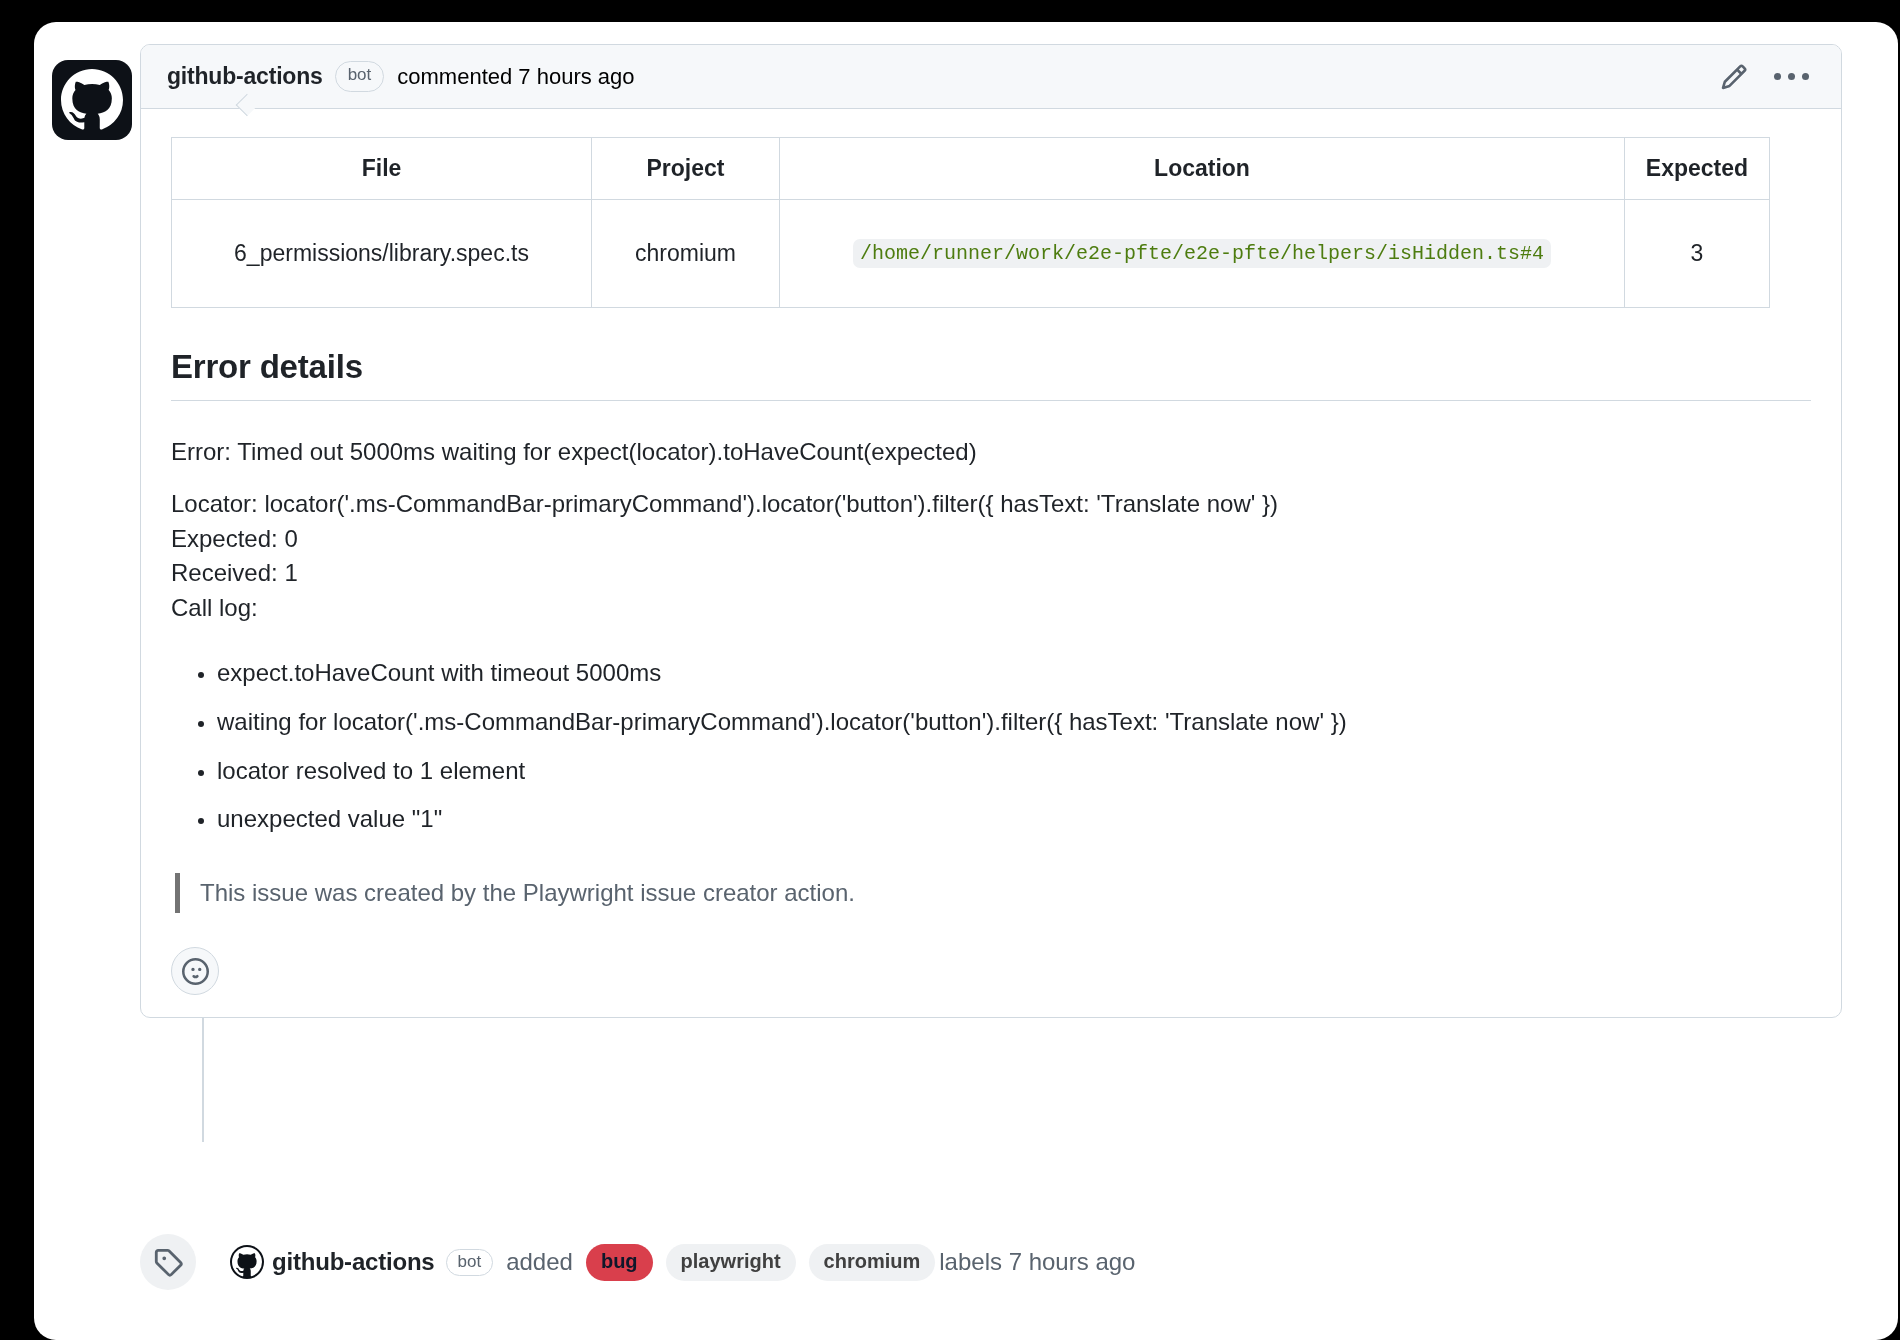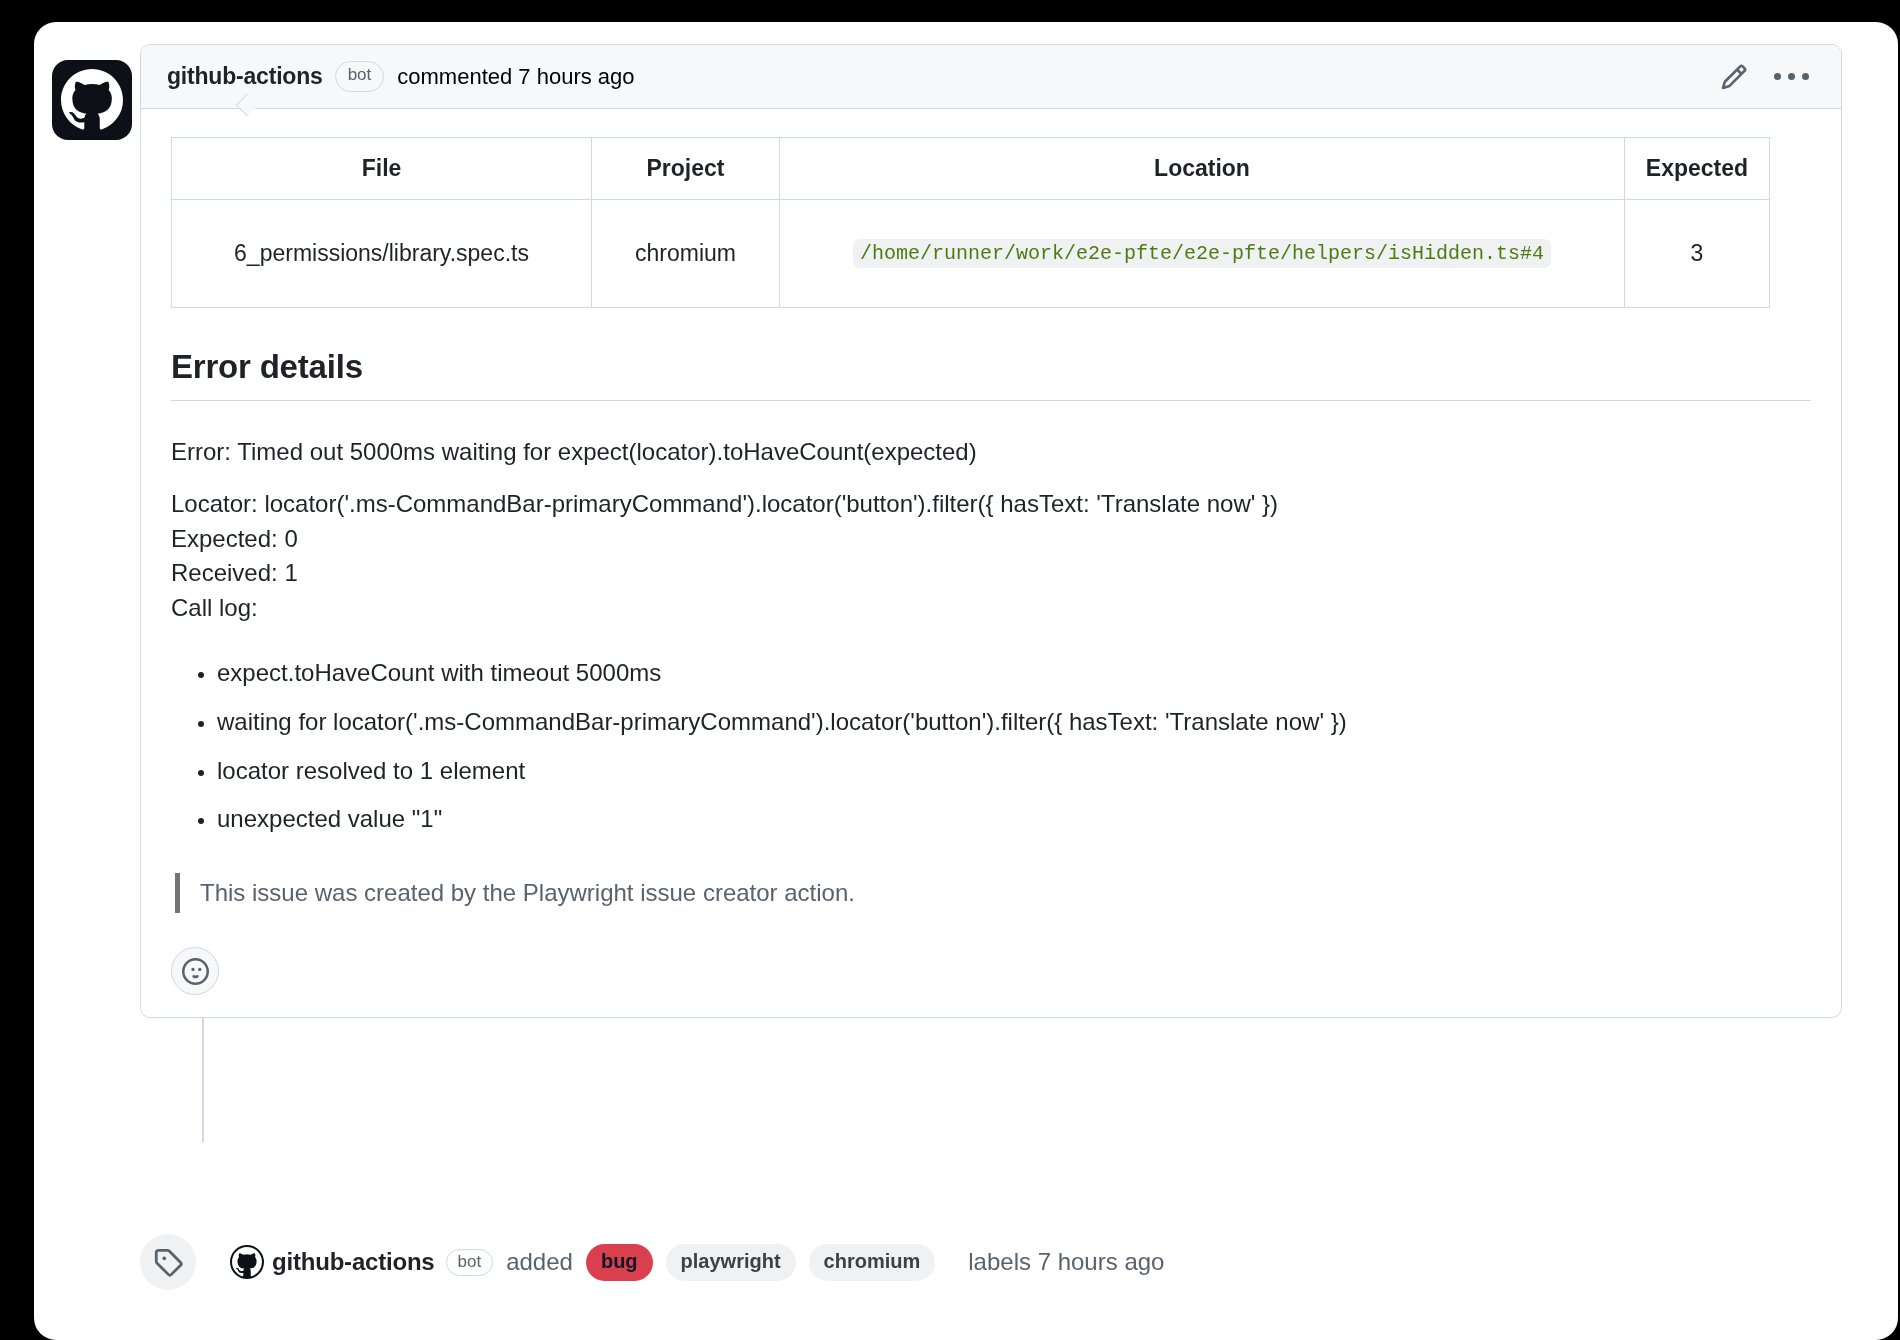--- a/index.html
+++ b/index.html
@@ -282,21 +282,21 @@
     border-radius: 999px;
     padding: 6px 15px 8px;
     font-size: 20px;
     font-weight: bold;
     line-height: 1.15;
     white-space: nowrap;
   }
   .label-bug { background: #d93f4c; color: #0f172a; }
   .label-plain { background: #eff1f3; color: #404040; }
   .tl-tail {
-    margin-left: 33px;
+    margin-left: 4px;
     font-size: 24px;
     color: #59636e;
     white-space: nowrap;
   }
 </style>
 </head>
 <body>
 
 <div class="page">
 

